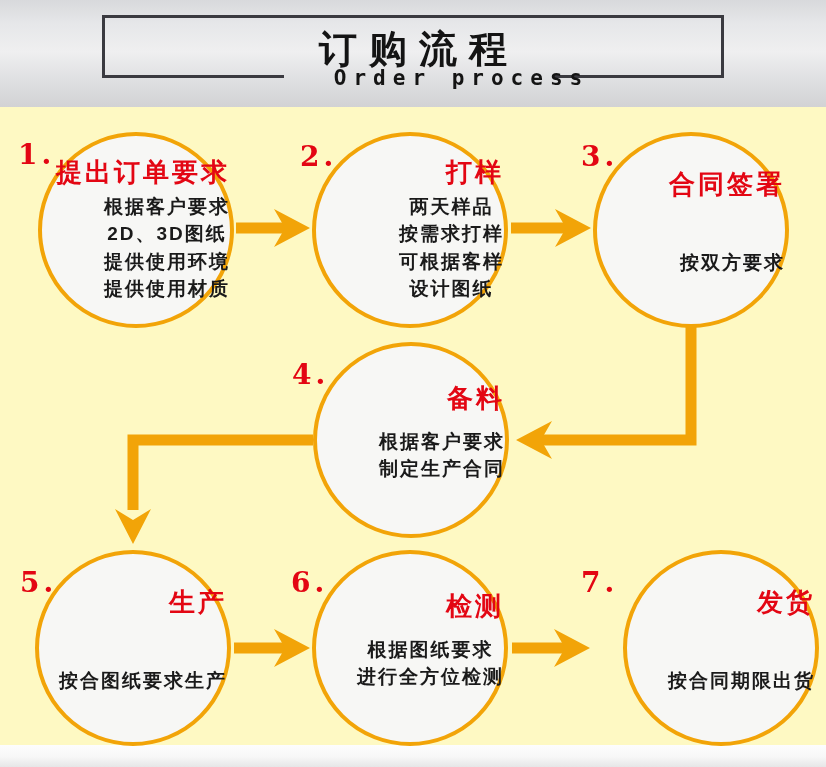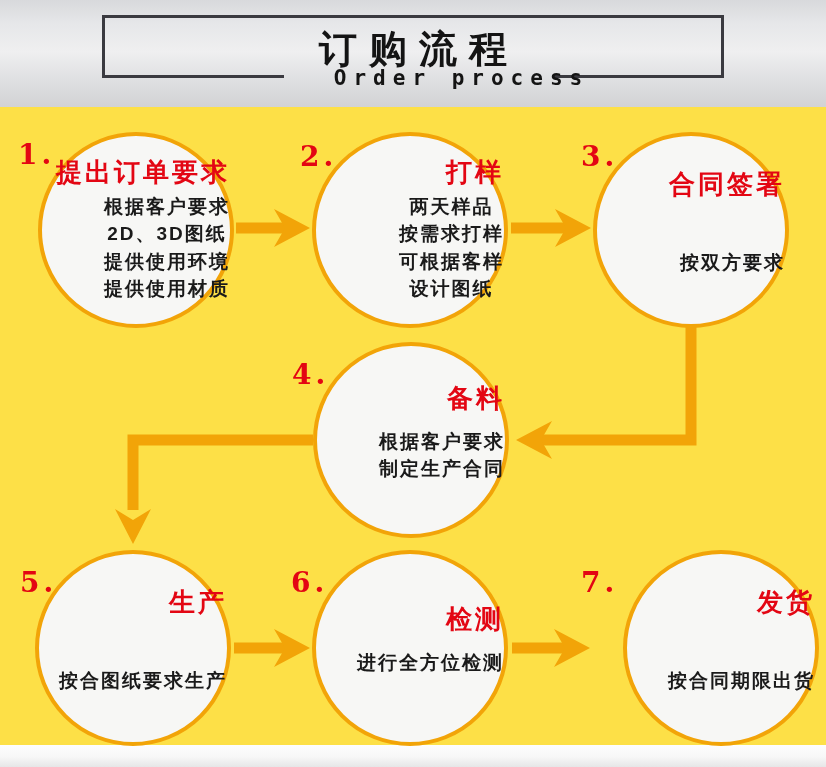--- a/index.html
+++ b/index.html
@@ -1,19 +1,19 @@
 <!DOCTYPE html>
 <html><head>
 <meta charset="utf-8">
 <style>
   html,body{margin:0;padding:0;}
   body{font-family:"Liberation Sans",sans-serif;background:#ffffff;}
   #stage{
     position:relative;width:826px;height:767px;overflow:hidden;
-    background:#fde047;
+    background:#fef9c3;
   }
   
   .top-band{
     position:absolute;left:0;top:0;width:826px;height:107px;
     background:linear-gradient(180deg,#d8d9dc 0%,#e6e7e9 22%,#efeff0 48%,#dedfe1 76%,#d2d2d4 100%);
   }
   
   .bottom-band{
     position:absolute;left:0;top:745px;width:826px;height:22px;
     background:linear-gradient(180deg,#fdfdfd 0%,#f7f7f7 55%,#e6e6e7 100%);
@@ -130,20 +130,21 @@
   <div class="circle" style="left:35px;top:550px">
     <div class="c-title up-shift">生产</div>
     <div class="c-lines mt-lg">
       <div class="c-line">按合图纸要求生产</div>
     </div>
   </div>
 
   <div class="circle" style="left:312px;top:550px">
     <div class="c-title up-shift">检测</div>
     <div class="c-lines mt-md">
+      <div class="c-line">根据图纸要求</div>
       <div class="c-line">进行全方位检测</div>
     </div>
   </div>
 
   <div class="circle" style="left:623px;top:550px">
     <div class="c-title up-shift">发货</div>
     <div class="c-lines mt-lg">
       <div class="c-line">按合同期限出货</div>
     </div>
   </div>

